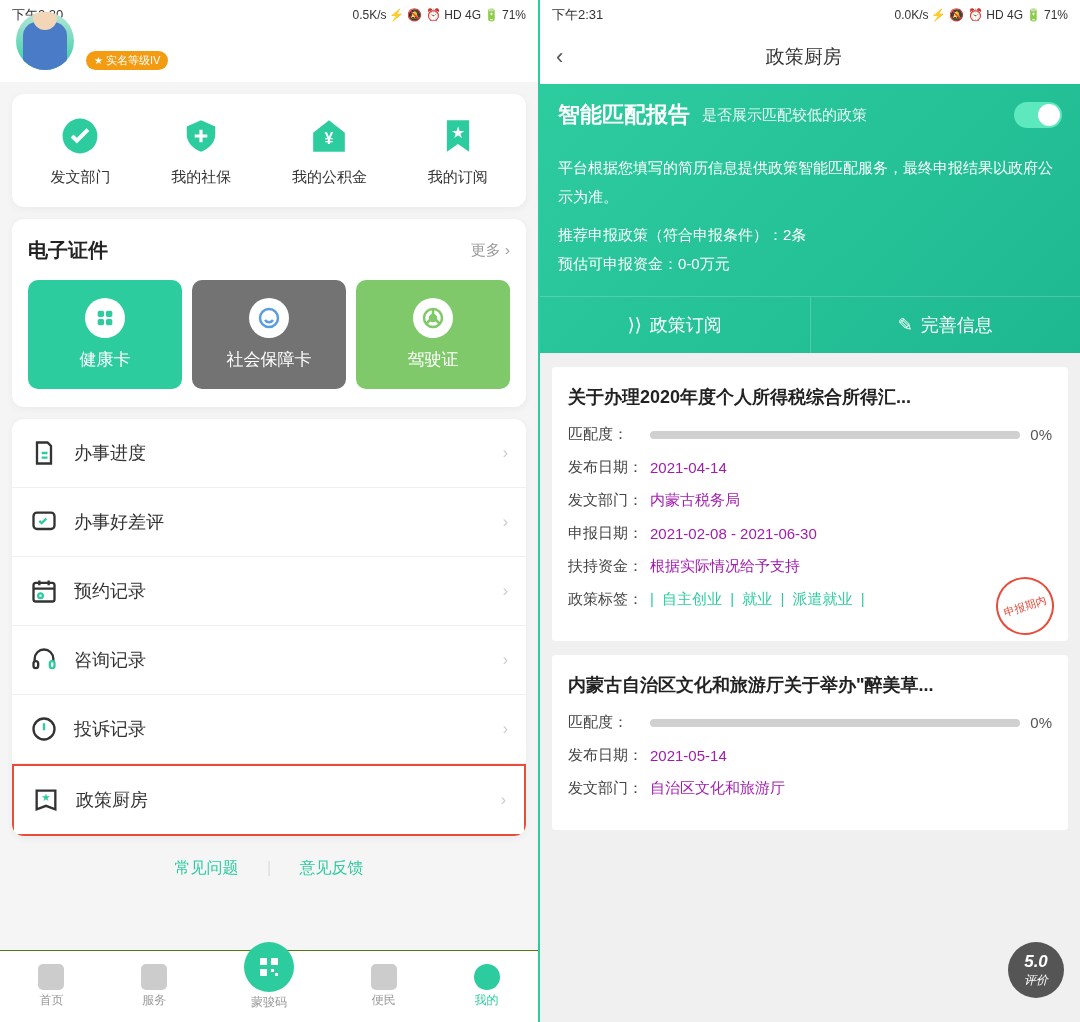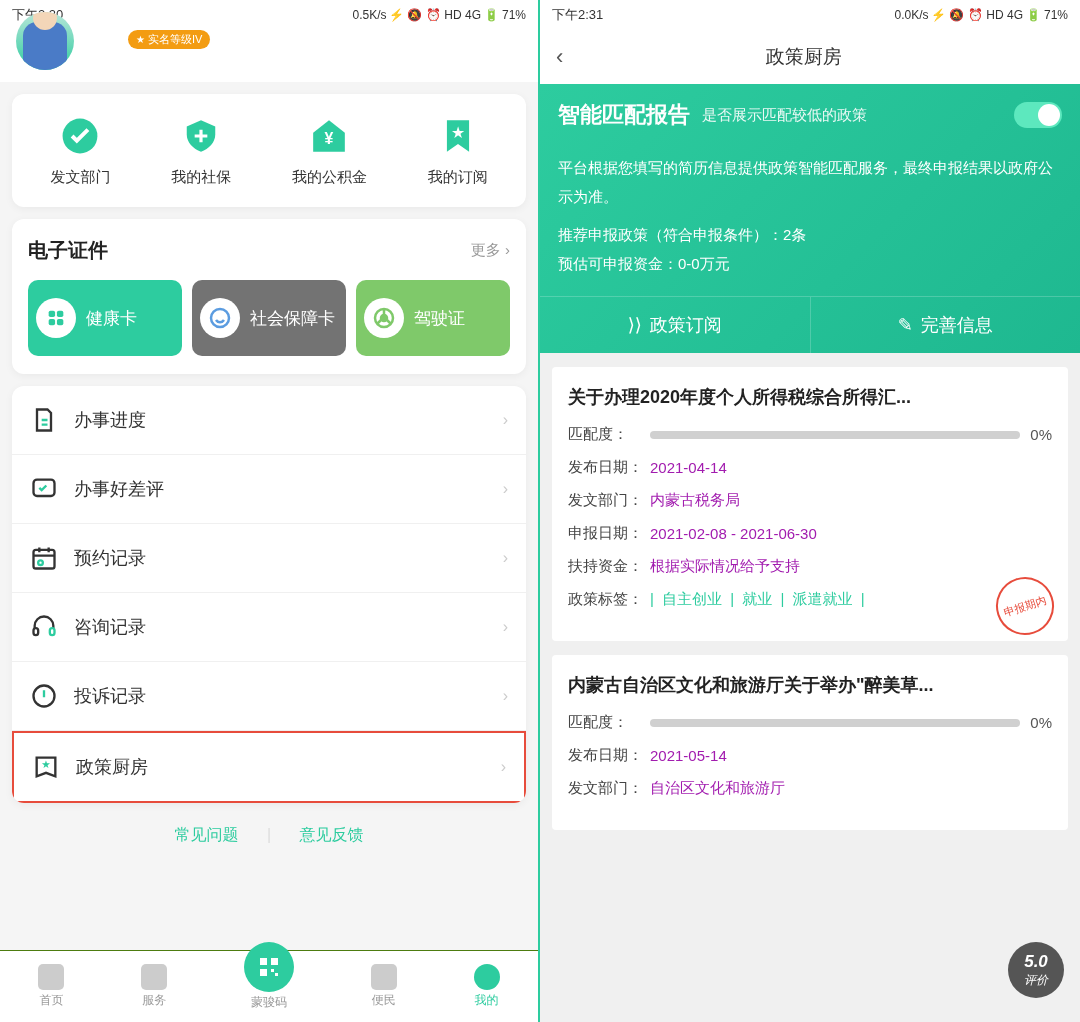--- a/index.html
+++ b/index.html
@@ -6,40 +6,40 @@
 body { background: #2dcc9f; display: flex; width: 1080px; height: 1022px; }
 .phone { width: 540px; height: 1022px; background: #f5f5f5; position: relative; overflow: hidden; }
 .phone.left { border-right: 2px solid #2dcc9f; }
 
 
 .status-bar { height: 30px; background: #fff; display: flex; justify-content: space-between; align-items: center; padding: 0 12px; font-size: 13px; color: #333; }
 .status-right { display: flex; align-items: center; gap: 3px; }
 .status-right span { font-size: 12px; }
 
 
-.profile-header { background: #fff; padding: 0 16px 12px; display: flex; align-items: flex-start; gap: 42px; }
+.profile-header { background: #fff; padding: 0 16px 12px; display: flex; align-items: flex-end; }
 .avatar { width: 58px; height: 58px; border-radius: 50%; background: linear-gradient(180deg, #b8e6d9 0%, #2dcc9f 100%); display: flex; align-items: flex-end; justify-content: center; overflow: hidden; margin-top: -18px; }
 .avatar-person { width: 44px; height: 48px; background: #4a7bc7; border-radius: 14px 14px 0 0; position: relative; }
 .avatar-person::before { content: ''; position: absolute; top: -16px; left: 50%; transform: translateX(-50%); width: 24px; height: 24px; background: #f3d6b8; border-radius: 50%; }
 .badge { background: #f39c12; color: #fff; font-size: 11px; padding: 2px 8px; border-radius: 10px; margin-left: 12px; display: inline-flex; align-items: center; }
 .badge::before { content: '★'; font-size: 10px; margin-right: 3px; }
 
 
 .quick-actions { background: #fff; margin: 12px; border-radius: 12px; padding: 20px 8px; display: flex; justify-content: space-around; box-shadow: 0 2px 8px rgba(0,0,0,0.05); }
 .qa-item { display: flex; flex-direction: column; align-items: center; gap: 10px; }
 .qa-icon { width: 44px; height: 44px; color: #2dcc9f; display: flex; align-items: center; justify-content: center; }
 .qa-label { font-size: 15px; color: #333; }
 
 
 .ecert { background: #fff; margin: 0 12px 12px; border-radius: 12px; padding: 18px 16px; box-shadow: 0 2px 8px rgba(0,0,0,0.05); }
 .ecert-header { display: flex; justify-content: space-between; align-items: center; margin-bottom: 16px; }
 .ecert-title { font-size: 20px; font-weight: 600; color: #222; }
 .ecert-more { font-size: 15px; color: #999; }
 .ecert-cards { display: flex; gap: 10px; }
-.ecert-card { flex: 1; border-radius: 10px; padding: 18px 8px; display: flex; flex-direction: row; align-items: center; gap: 10px; color: #fff; font-size: 17px; font-weight: 500; min-width: 0; }
+.ecert-card { flex: 1; border-radius: 10px; padding: 18px 8px; display: flex; flex-direction: column; align-items: center; gap: 10px; color: #fff; font-size: 17px; font-weight: 500; min-width: 0; }
 .ecert-card.teal { background: #2dcc9f; }
 .ecert-card.blue { background: #737373; }
 .ecert-card.green { background: #7fc96a; }
 .ecert-ico { width: 40px; height: 40px; border-radius: 50%; background: #fff; display: flex; align-items: center; justify-content: center; }
 
 
 .list { background: #fff; margin: 0 12px 12px; border-radius: 12px; overflow: hidden; box-shadow: 0 2px 8px rgba(0,0,0,0.05); }
 .list-item { display: flex; align-items: center; padding: 20px 18px; border-bottom: 1px solid #f0f0f0; }
 .list-item:last-child { border-bottom: none; }
 .list-item.highlighted { border: 2px solid #e74c3c; }

